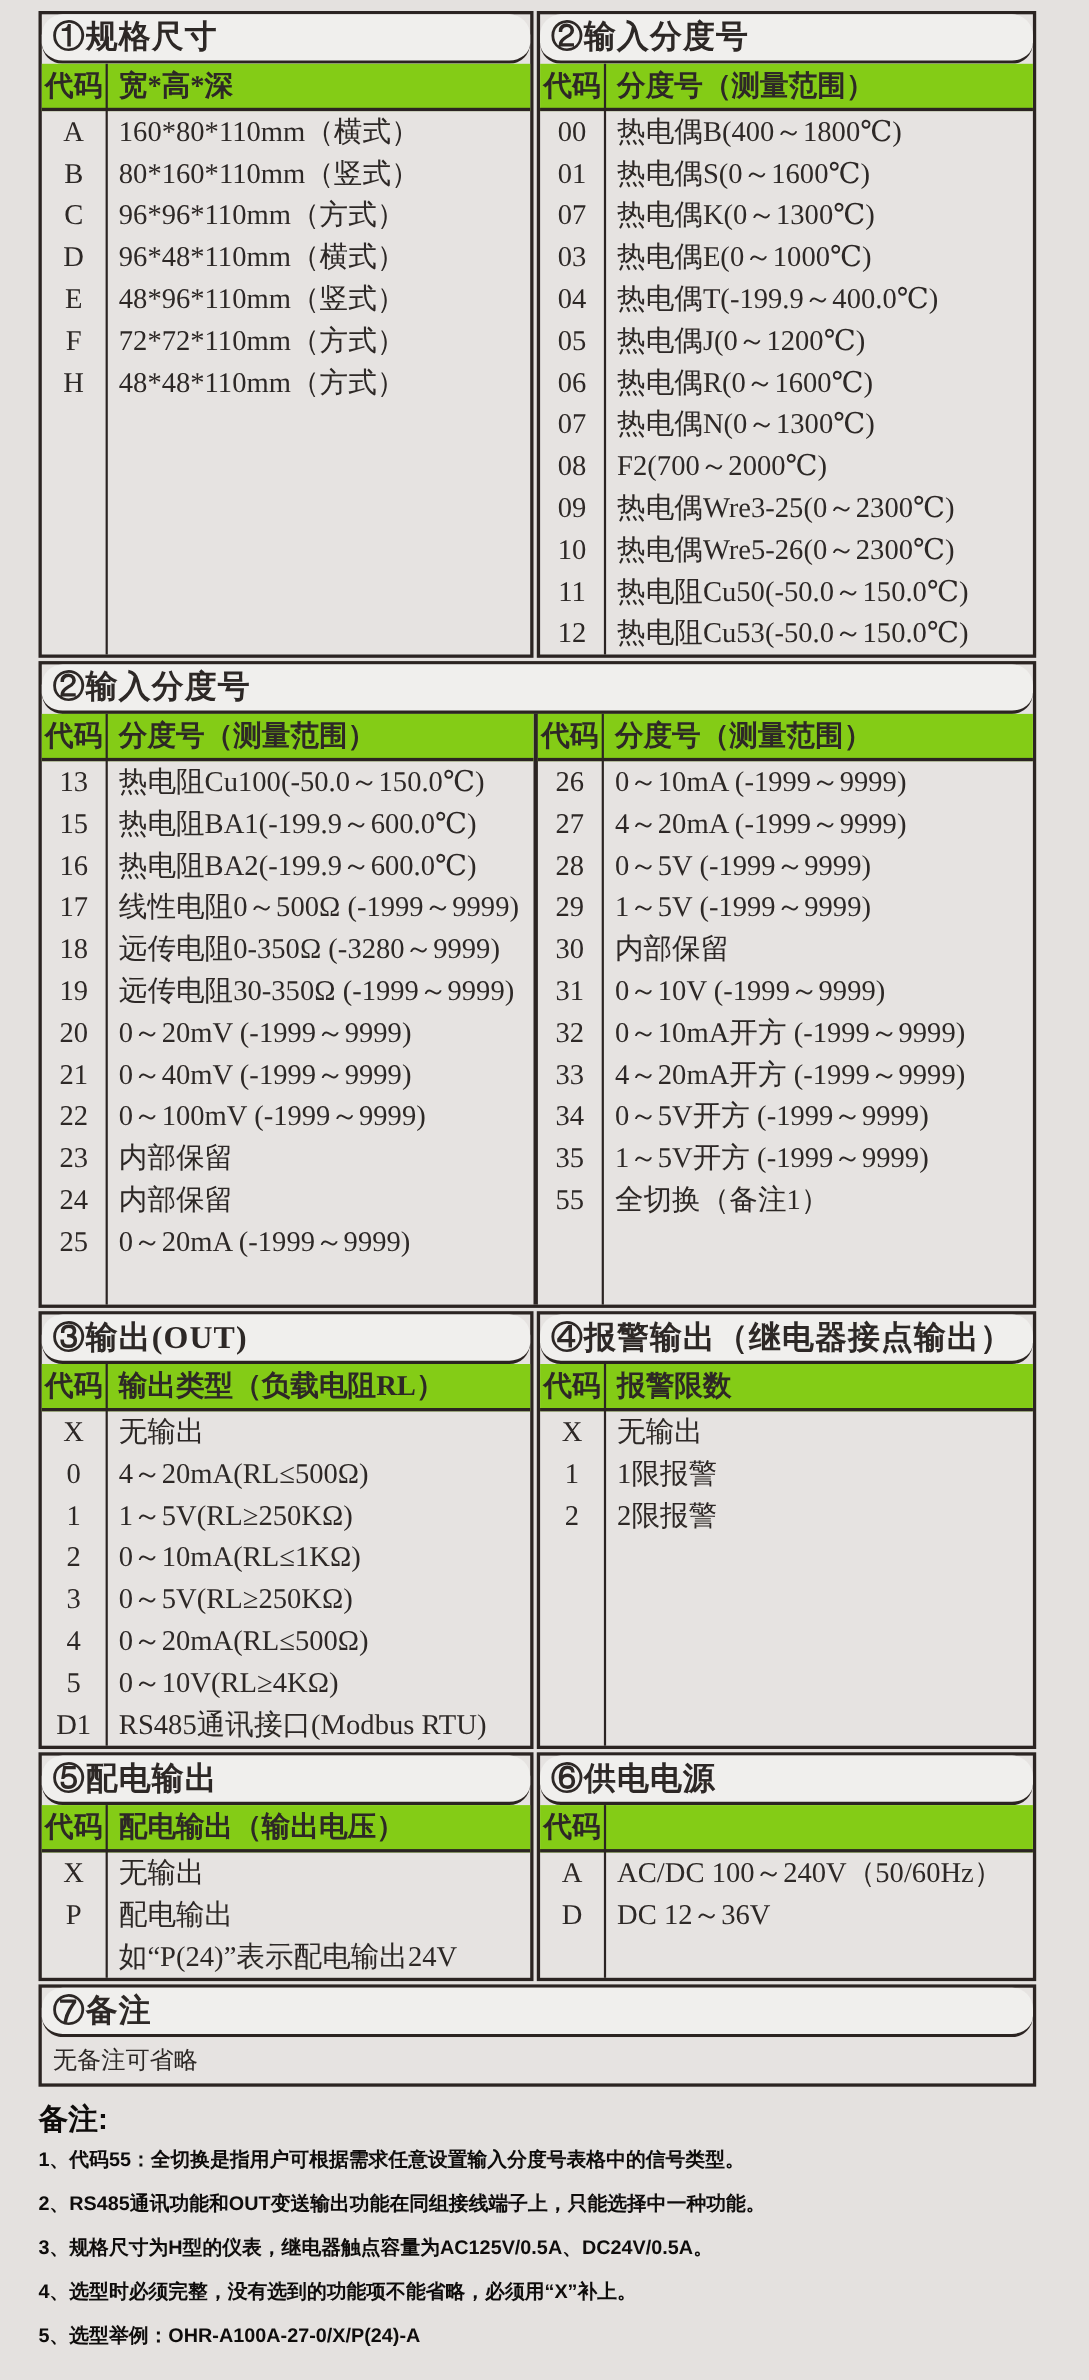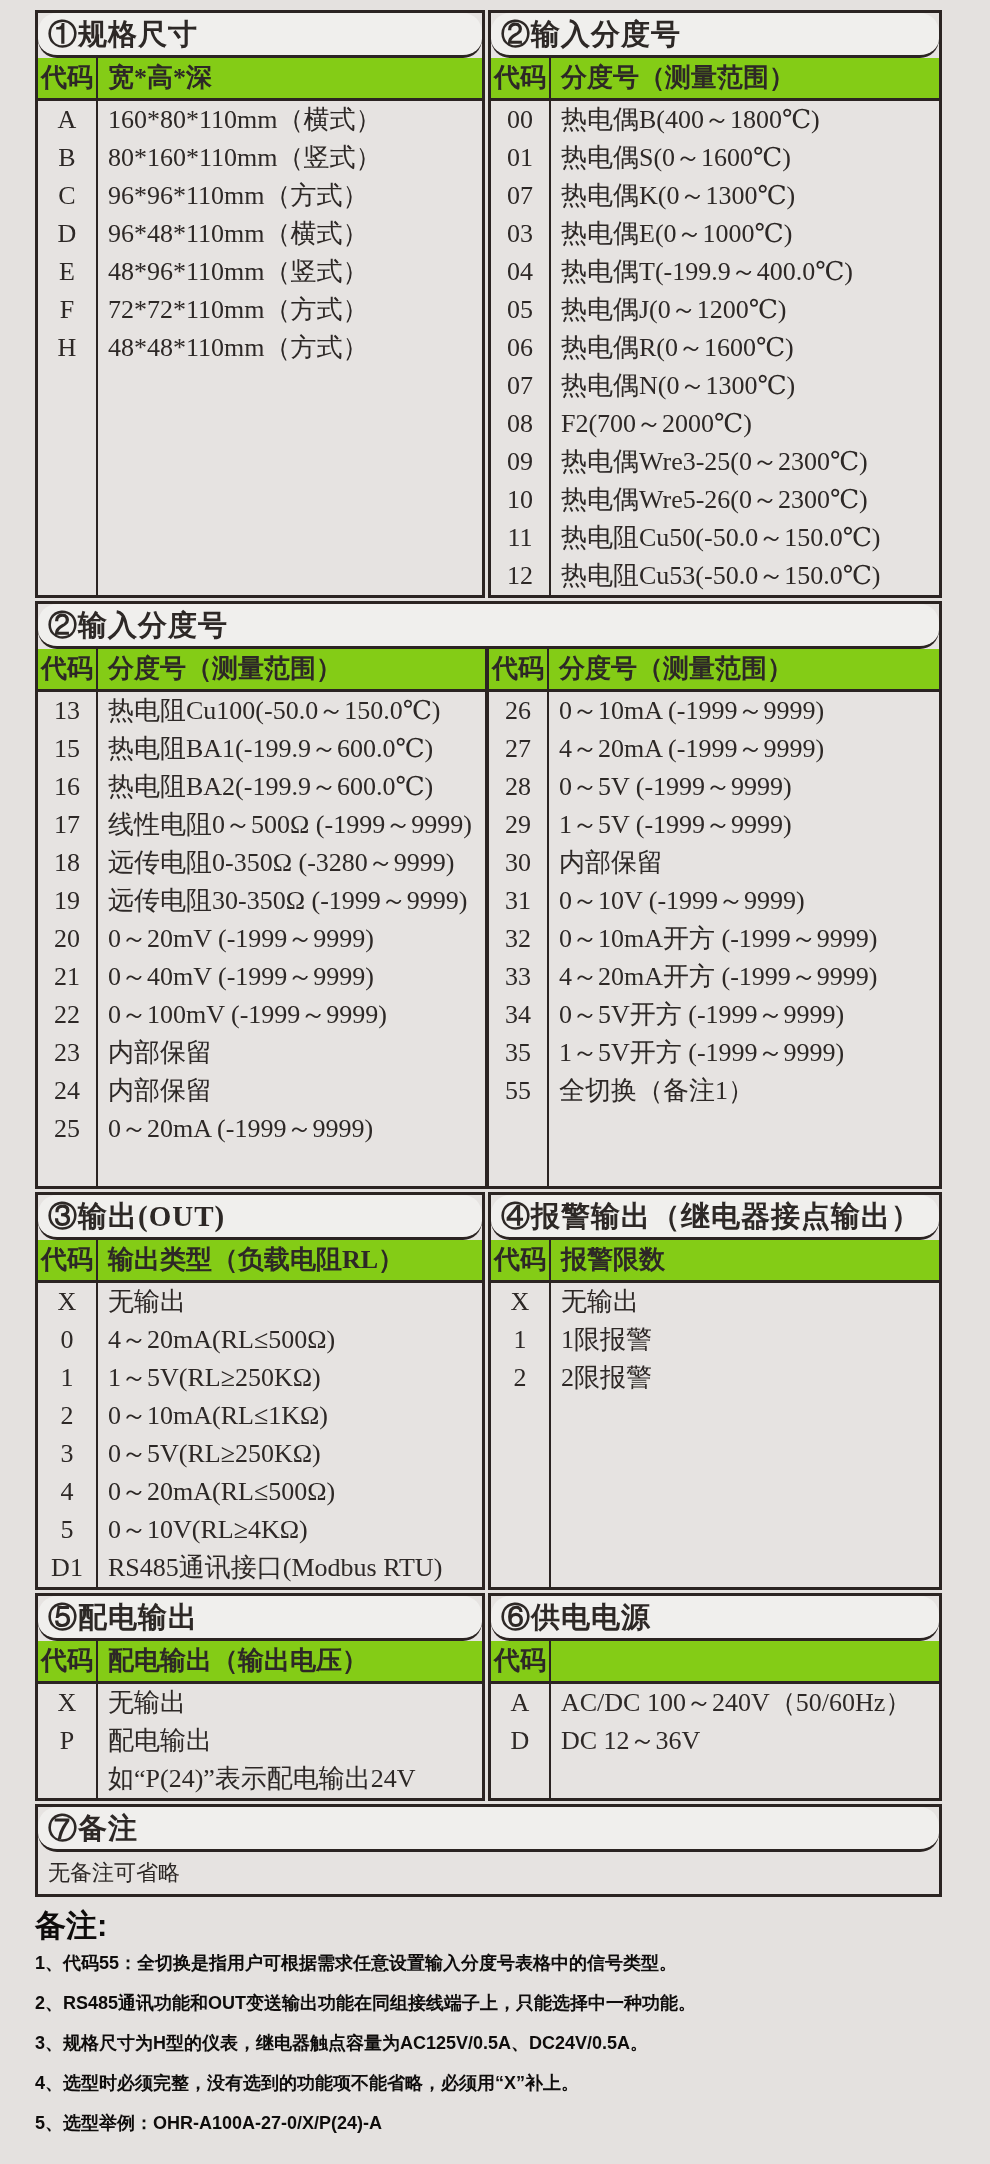--- a/index.html
+++ b/index.html
@@ -35,21 +35,21 @@
   .h304{min-height:304px;}
   .h114{min-height:114px;}
   .halves{display:flex;}
   .half{box-sizing:border-box;}
   .half-l{width:447px;flex:0 0 auto;}
   .half-div{width:4px;flex:0 0 auto;background:#2b2422;}
   .half-r{flex:1 1 auto;}
   .single-row{font-size:22px;line-height:42px;height:42px;padding-left:10px;}
   .notes{margin-top:12px;font-family:"Liberation Sans","DejaVu Sans",sans-serif;
     font-weight:bold;color:#0e0c0b;}
-  .notes-heading{font-size:31px;line-height:34px;}
+  .notes-heading{font-size:27px;line-height:34px;}
   .note-item{font-size:18px;line-height:40px;white-space:nowrap;}
 </style>
 </head>
 <body>
 
 <div class="doc">
 
   <div class="band">
     <div class="panel p-left">
       <div class="panel-title">①规格尺寸</div>

